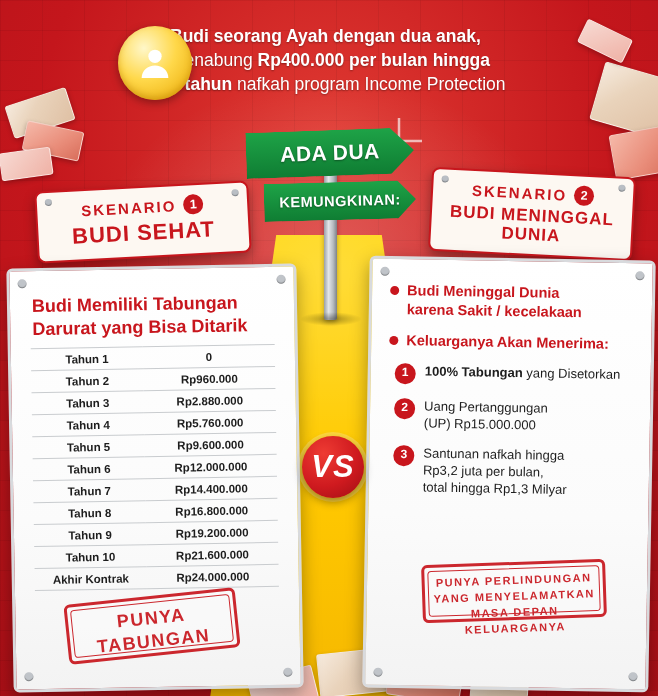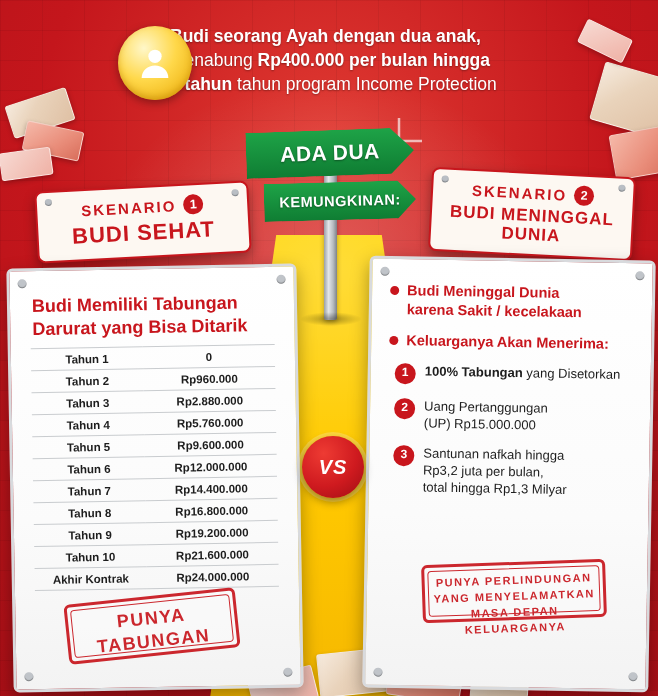--- a/index.html
+++ b/index.html
@@ -243,21 +243,21 @@
   }
   .num-row b { font-weight: 800; }
 
   
   .vs {
     position: absolute;
     left: 302px; top: 436px;
     width: 62px; height: 62px; border-radius: 50%;
     background: radial-gradient(circle at 35% 28%, #ee3b33 0%, #cf1a1f 55%, #9e0e14 100%);
     box-shadow: 0 4px 10px rgba(0,0,0,.4), 0 0 0 4px rgba(255,255,255,.22);
-    color: #fff; font-weight: 800; font-style: italic; font-size: 20px;
+    color: #fff; font-weight: 800; font-style: italic; font-size: 31px;
     display: flex; align-items: center; justify-content: center;
     letter-spacing: 1px;
   }
 
   
   .stamp {
     position: absolute;
     border: 3px solid #c8161d;
     border-radius: 6px;
     color: #c8161d;
@@ -306,21 +306,21 @@
 <div class="header">
   <div class="avatar">
     <svg viewBox="0 0 48 48" aria-hidden="true">
       <circle cx="24" cy="16" r="8" fill="#ffffff"></circle>
       <path d="M8 42c0-9 7.2-15 16-15s16 6 16 15z" fill="#ffffff"></path>
     </svg>
   </div>
   <div class="header-text">
     <b>Budi seorang Ayah dengan dua anak,</b><br>
     <span class="light">menabung </span><b>Rp400.000 per bulan hingga</b><br>
-    <b>5 tahun </b><span class="light">tahun program Income Protection</span>
+    <b>5 tahun </b><span class="light">nafkah program Income Protection</span>
   </div>
 </div>
 
 <div class="sparkle"></div>
 <div class="post"></div>
 <div class="post-base"></div>
 <div class="sign-top">ADA DUA</div>
 <div class="sign-bottom">KEMUNGKINAN:</div>
 
 <div class="plaque" id="plaque-left">

